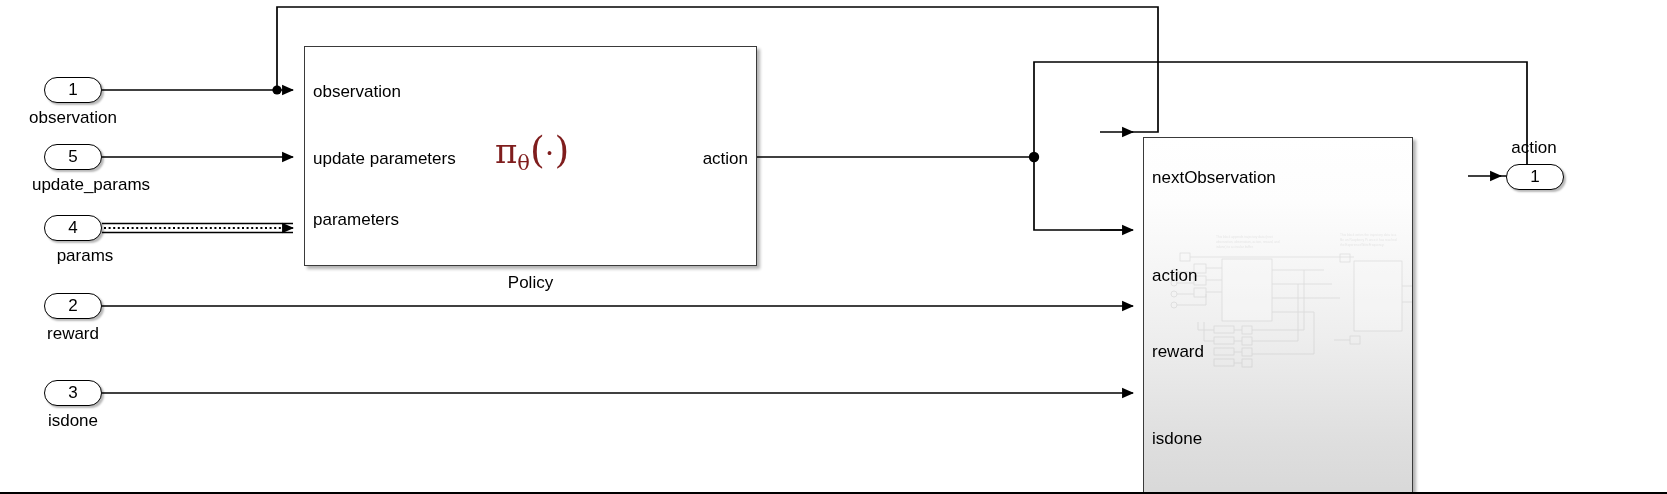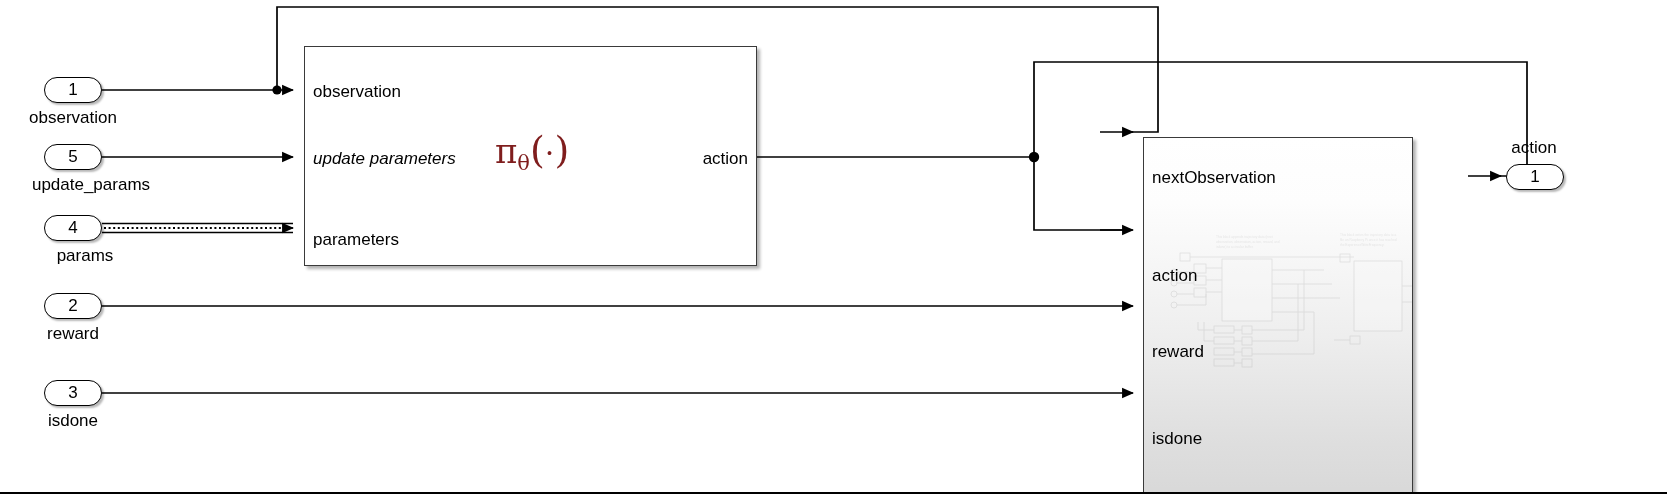--- a/index.html
+++ b/index.html
@@ -170,28 +170,29 @@
   </div>
   <div class="port-caption" style="left:0px; top:324px; width:146px;">reward</div>
 
   <div class="port-block" style="left:44px; top:380px; width:58px;">
     <span>3</span>
   </div>
   <div class="port-caption" style="left:0px; top:411px; width:146px;">isdone</div>
 
   <div class="sys-block" style="left:304px; top:46px; width:453px; height:220px;">
     <span class="port-label" style="left:8px; top:36px;">observation</span>
-    <span class="port-label" style="left:8px; top:103px;font-style:italic;">update parameters</span>
-    <span class="port-label" style="left:8px; top:184px;">parameters</span>
+    <span class="port-label" style="left:8px; top:103px;">update parameters</span>
+    <span class="port-label" style="left:8px; top:164px;">parameters</span>
     <span class="port-label right" style="right:8px; top:103px;">action</span>
 
     <span class="block-symbol" style="left:190px; top:81px;">
       <span class="pi">π</span><span class="sub">θ</span><span class="paren">(</span><span class="dot">·</span><span class="paren">)</span>
     </span>
   </div>
+  <div class="block-caption" style="left:304px; top:273px; width:453px;">Policy</div>
 
   <div class="sys-block gradient" style="left:1143px; top:93px; width:270px; height:362px;margin-top:44px;">
 
     <svg class="preview" style="left:10px; top:88px;" width="300" height="150" viewBox="0 0 300 150">
       <g stroke="#9a9a9a" stroke-width="0.7" fill="none">
         <rect x="26" y="27" width="10" height="8"></rect>
         <rect x="40" y="38" width="12" height="9"></rect>
         <rect x="40" y="50" width="12" height="9"></rect>
         <rect x="40" y="62" width="12" height="9"></rect>
         <circle cx="20" cy="46" r="3"></circle>

